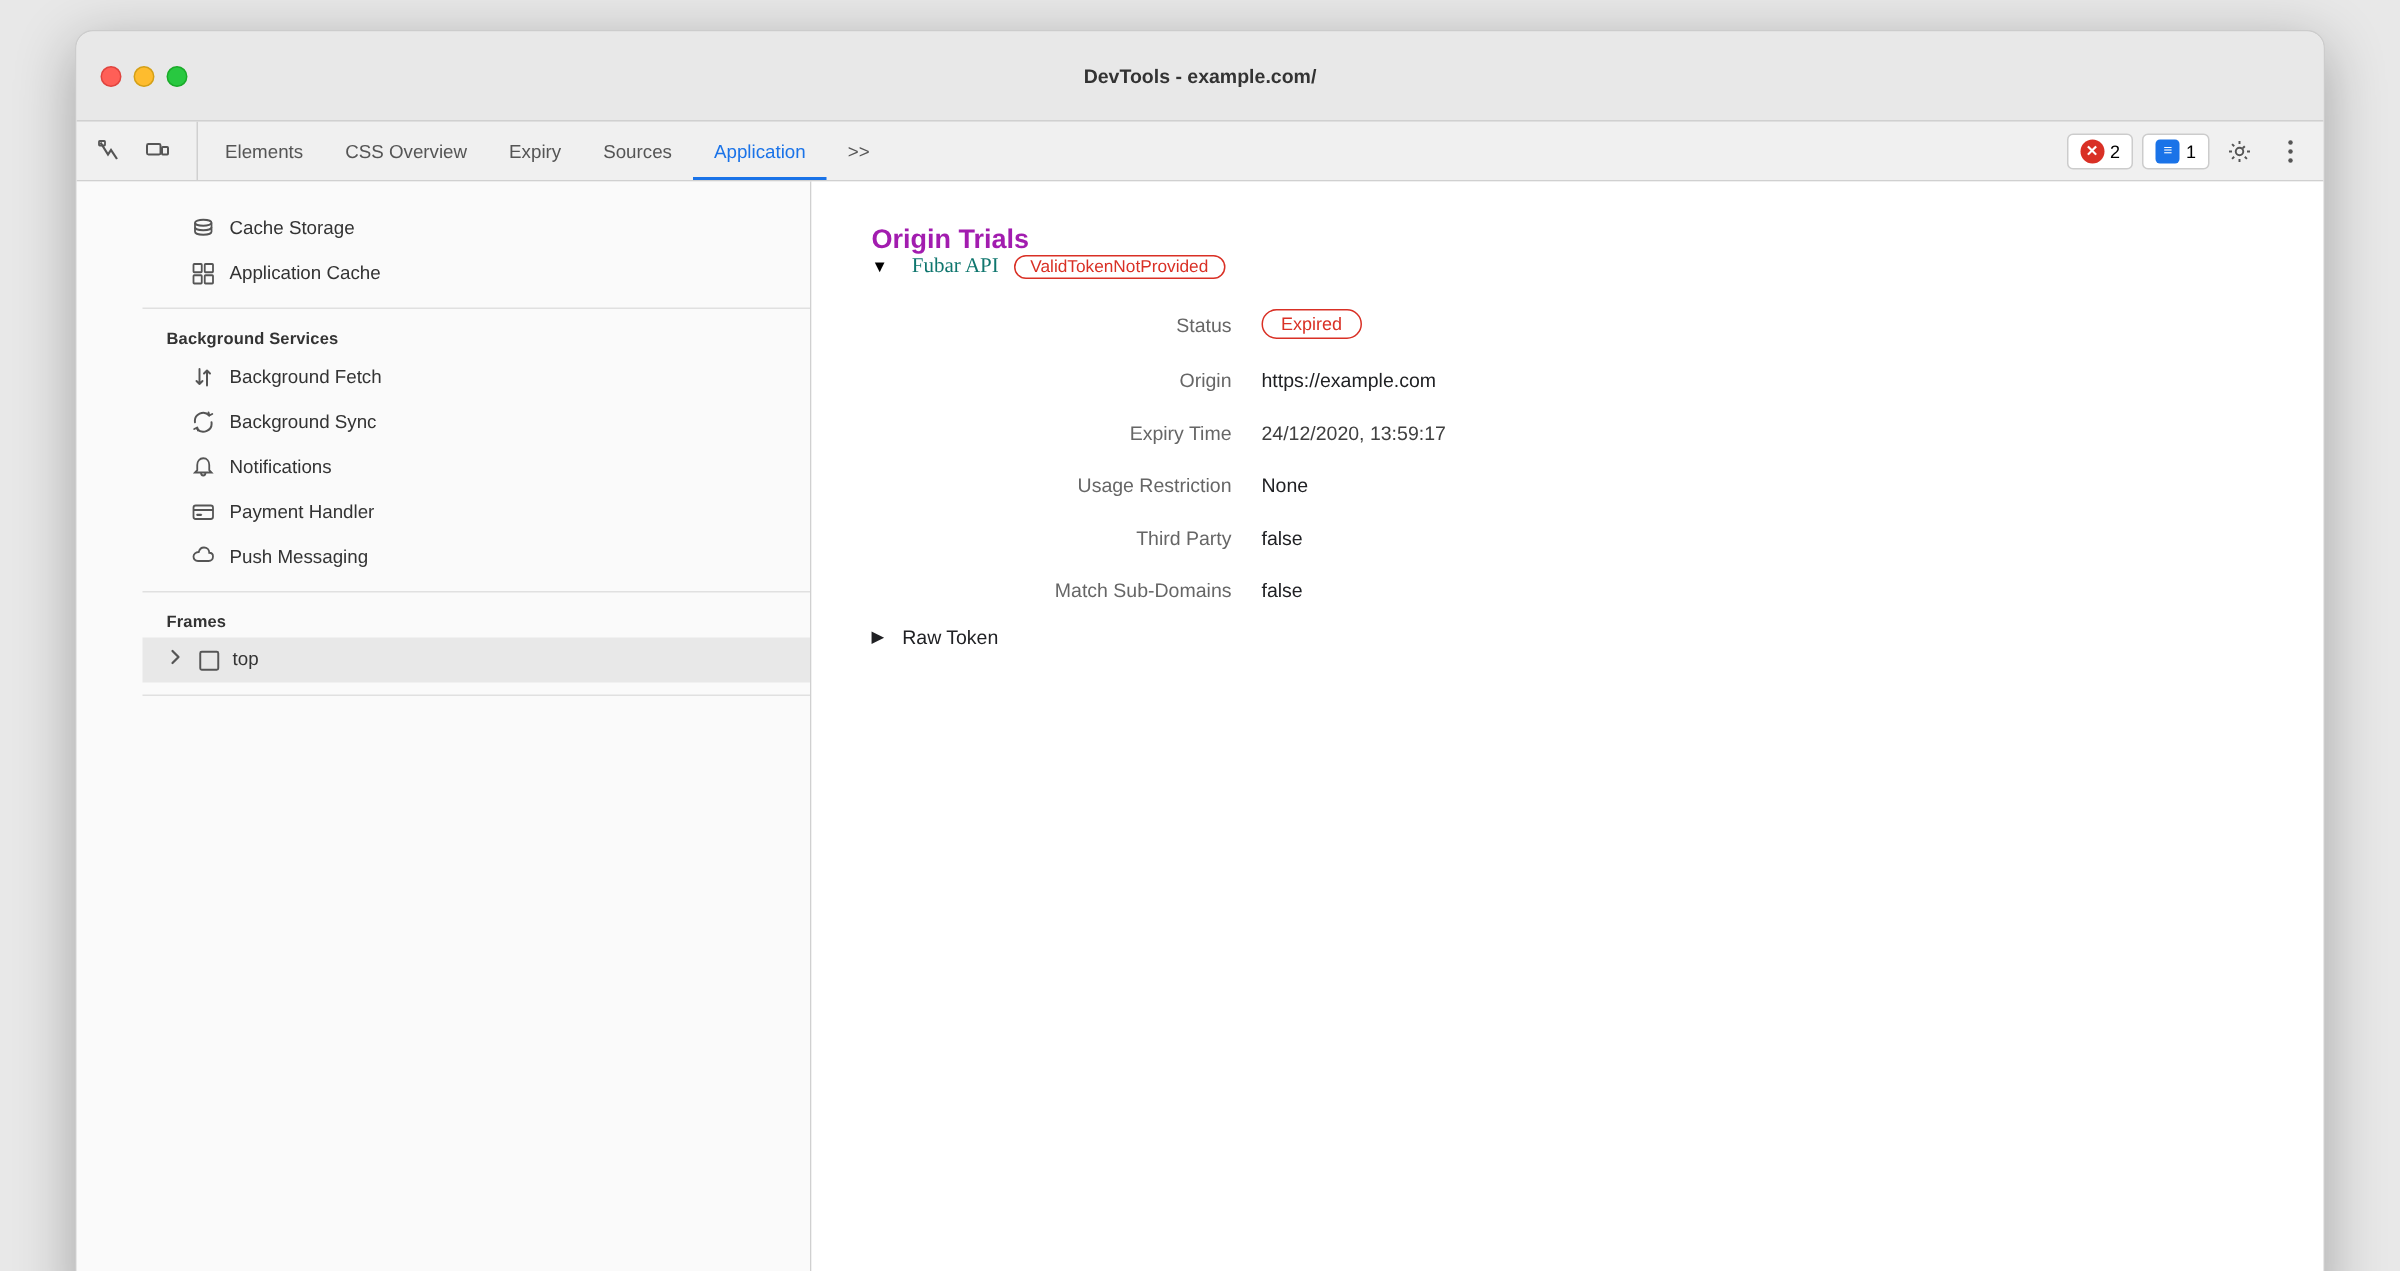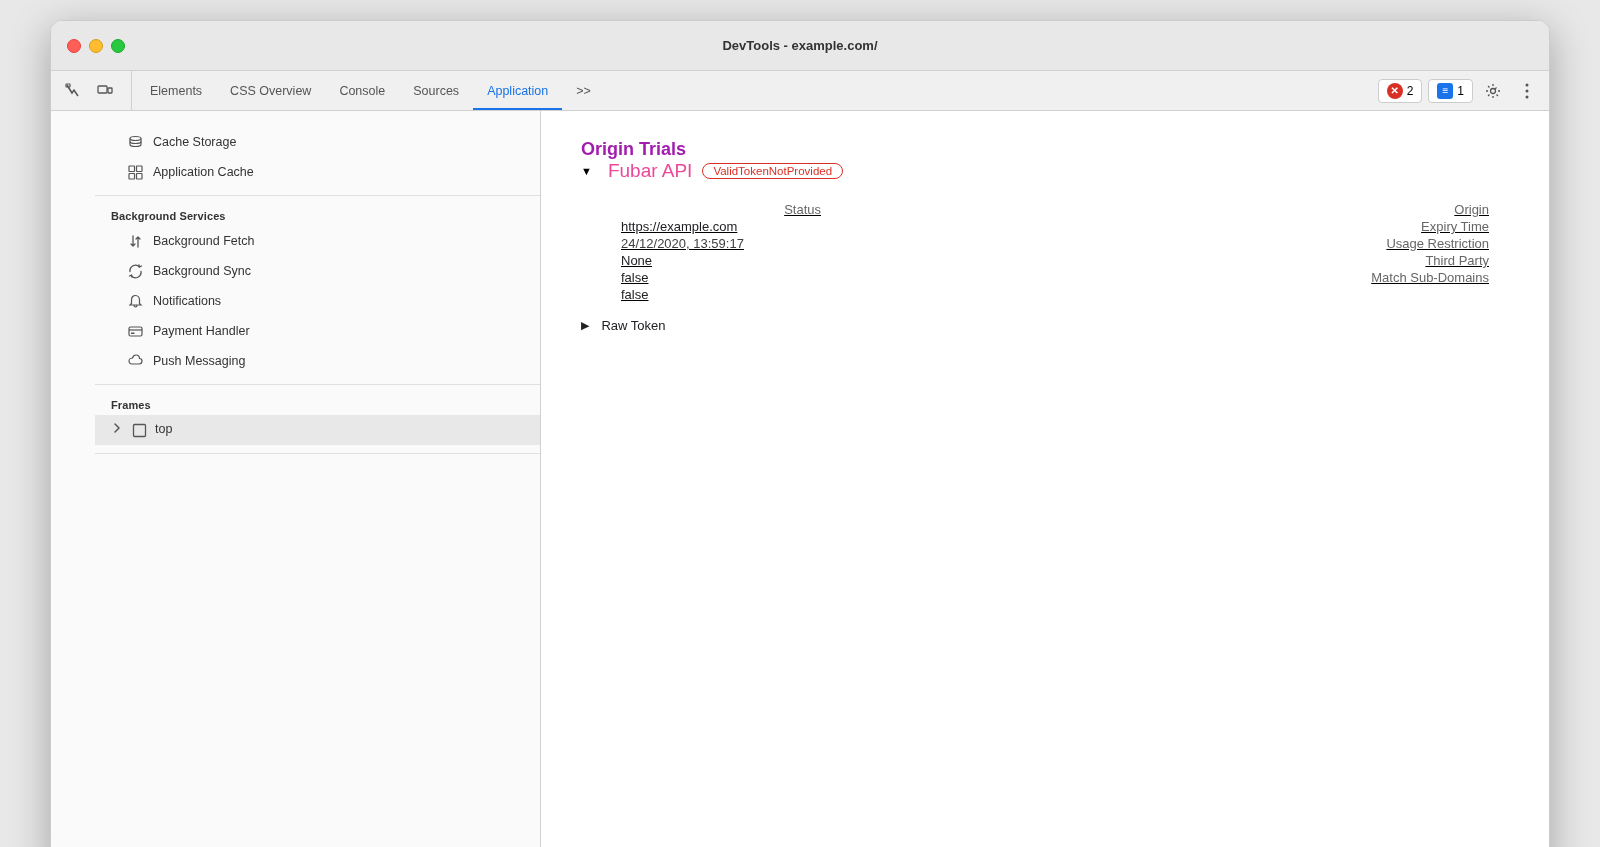--- a/index.html
+++ b/index.html
@@ -16,21 +16,21 @@
       width: 1500px;
       background: #f5f5f5;
       border-radius: 12px;
       box-shadow: 0 10px 40px rgba(0,0,0,0.3);
       overflow: hidden;
       border: 1px solid #ccc;
     }
     
     .titlebar {
       background: #e8e8e8;
-      height: 50px;
+      height: 60px;
       display: flex;
       align-items: center;
       justify-content: center;
       position: relative;
       border-bottom: 1px solid #d0d0d0;
     }
     .traffic-lights {
       position: absolute;
       left: 16px;
       display: flex;
@@ -215,45 +215,45 @@
     .api-section {
       margin-bottom: 20px;
     }
     .api-header {
       display: flex;
       align-items: center;
       gap: 10px;
       margin-bottom: 20px;
     }
     .api-name {
-      font-size: 19px;
-      color: #ec4899;
+      font-size: 14px;
+      color: #0f766e;
       font-weight: 500;
+      font-family: Liberation Serif, serif;
     }
     .status-badge {
       border: 1.5px solid #d93025;
       color: #d93025;
       border-radius: 12px;
       padding: 1px 10px;
       font-size: 11.5px;
       font-weight: 500;
     }
     .status-badge-expired {
       border: 1.5px solid #d93025;
       color: #d93025;
       border-radius: 12px;
       padding: 2px 12px;
       font-size: 12px;
     }
     .detail-grid {
       display: grid;
       grid-template-columns: 220px 1fr;
-      row-gap: 2px;
+      row-gap: 20px;
       margin-left: 40px;
-      text-decoration: underline;
     }
     .detail-label {
       font-size: 13px;
       color: #666;
       text-align: right;
       padding-right: 20px;
       display: flex;
       align-items: center;
       justify-content: flex-end;
     }
@@ -315,21 +315,21 @@
       </div>
     </div>
     <div class="tabs">
       <div class="tab">
         <span>Elements</span>
       </div>
       <div class="tab">
         <span>CSS Overview</span>
       </div>
       <div class="tab">
-        <span>Console</span>
+        <span>Expiry</span>
       </div>
       <div class="tab">
         <span>Sources</span>
       </div>
       <div class="tab active">
         <span>Application</span>
       </div>
       <div class="tab">
         <span>&gt;&gt;</span>
       </div>
@@ -459,20 +459,23 @@
 
       <div class="api-section">
         <div class="api-header">
           <span class="chevron">▼</span>
           <span class="api-name">Fubar API</span>
           <span class="status-badge">ValidTokenNotProvided</span>
         </div>
 
         <div class="detail-grid">
           <span class="detail-label">Status</span>
+          <span class="detail-value">
+            <span class="status-badge-expired">Expired</span>
+          </span>
 
           <span class="detail-label">Origin</span>
           <span class="detail-value">https://example.com</span>
 
           <span class="detail-label">Expiry Time</span>
           <span class="detail-value expired-text">24/12/2020, 13:59:17</span>
 
           <span class="detail-label">Usage Restriction</span>
           <span class="detail-value">None</span>
 

